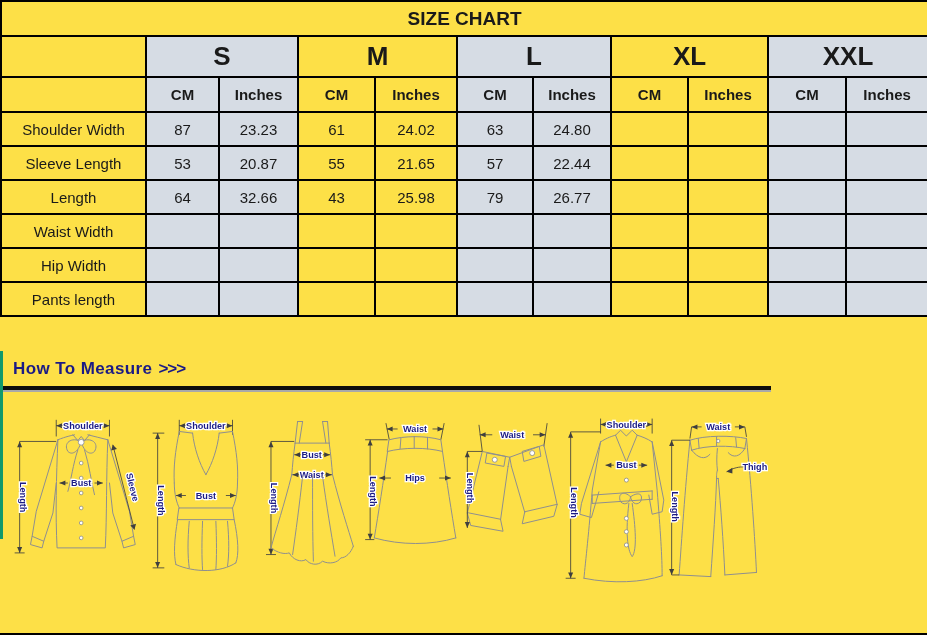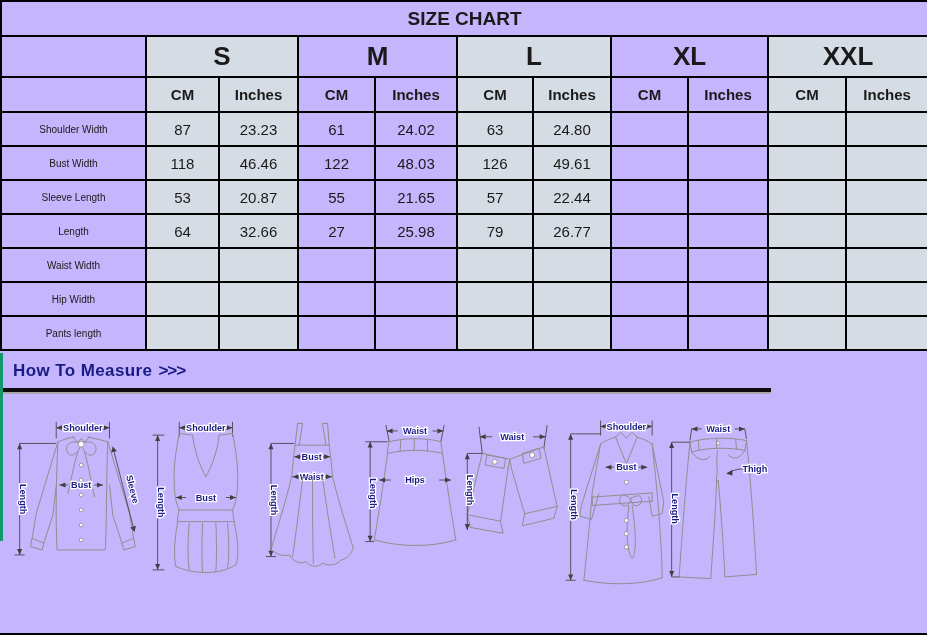--- a/index.html
+++ b/index.html
@@ -1,31 +1,31 @@
 <!DOCTYPE html>
 <html><head>
 <meta charset="utf-8">
 <style>
   html,body{margin:0;padding:0;background:#fff;}
-  .page{position:relative;width:927px;height:635px;background:#c4b5fd;overflow:hidden;
+  .page{position:relative;width:927px;height:635px;background:#fde047;overflow:hidden;
         font-family:"Liberation Sans",sans-serif;}
 
   
   table.size-table{border-collapse:collapse;width:927px;table-layout:fixed;}
   table.size-table td{border:2px solid #000;text-align:center;vertical-align:middle;
         overflow:hidden;padding:0;color:#1a1a1a;}
   td.title-cell{font-size:19px;font-weight:bold;height:33px;color:#000;}
   td.size-cell{color:#fe0000;font-size:26px;font-weight:bold;height:39px;}
   td.unit-cell{font-size:15px;font-weight:bold;height:33px;}
-  td.label-cell{font-size:10px;height:32px;}
+  td.label-cell{font-size:15px;height:32px;}
   td.val-cell{font-size:15px;}
   .g{background:#d6dce4;}
 
   
-  .measure{position:relative;width:771px;}
+  .measure{position:relative;width:771px;margin-top:32px;}
   .green-bar{position:absolute;left:0;top:2px;width:3px;height:188px;background:#12996b;z-index:3;}
   .measure-heading{padding:10px 0 7px 13px;font-size:17px;font-weight:bold;
         color:#1b1b85;letter-spacing:.4px;}
   .measure-heading .arrows{margin-left:6px;letter-spacing:-1px;}
   .rule-thick{height:4px;background:#0d0d0d;}
   .rule-shadow{height:2px;background:#a9a9a9;}
   .diagrams{display:flex;justify-content:space-between;align-items:flex-start;
         padding:6px 2px 0 8px;height:206px;}
   .bottom-rule{position:absolute;left:0;right:0;bottom:0;height:2px;background:#000;}
 
@@ -89,50 +89,37 @@
       <td class="val-cell">61</td>
       <td class="val-cell">24.02</td>
       <td class="val-cell g">63</td>
       <td class="val-cell g">24.80</td>
       <td class="val-cell"></td>
       <td class="val-cell"></td>
       <td class="val-cell g"></td>
       <td class="val-cell g"></td>
     </tr>
     <tr>
-      <td class="label-cell">Bust Width</td>
-      <td class="val-cell g">118</td>
-      <td class="val-cell g">46.46</td>
-      <td class="val-cell">122</td>
-      <td class="val-cell">48.03</td>
-      <td class="val-cell g">126</td>
-      <td class="val-cell g">49.61</td>
-      <td class="val-cell"></td>
-      <td class="val-cell"></td>
-      <td class="val-cell g"></td>
-      <td class="val-cell g"></td>
-    </tr>
-    <tr>
       <td class="label-cell">Sleeve Length</td>
       <td class="val-cell g">53</td>
       <td class="val-cell g">20.87</td>
       <td class="val-cell">55</td>
       <td class="val-cell">21.65</td>
       <td class="val-cell g">57</td>
       <td class="val-cell g">22.44</td>
       <td class="val-cell"></td>
       <td class="val-cell"></td>
       <td class="val-cell g"></td>
       <td class="val-cell g"></td>
     </tr>
     <tr>
       <td class="label-cell">Length</td>
       <td class="val-cell g">64</td>
       <td class="val-cell g">32.66</td>
-      <td class="val-cell">27</td>
+      <td class="val-cell">43</td>
       <td class="val-cell">25.98</td>
       <td class="val-cell g">79</td>
       <td class="val-cell g">26.77</td>
       <td class="val-cell"></td>
       <td class="val-cell"></td>
       <td class="val-cell g"></td>
       <td class="val-cell g"></td>
     </tr>
     <tr>
       <td class="label-cell">Waist Width</td>

